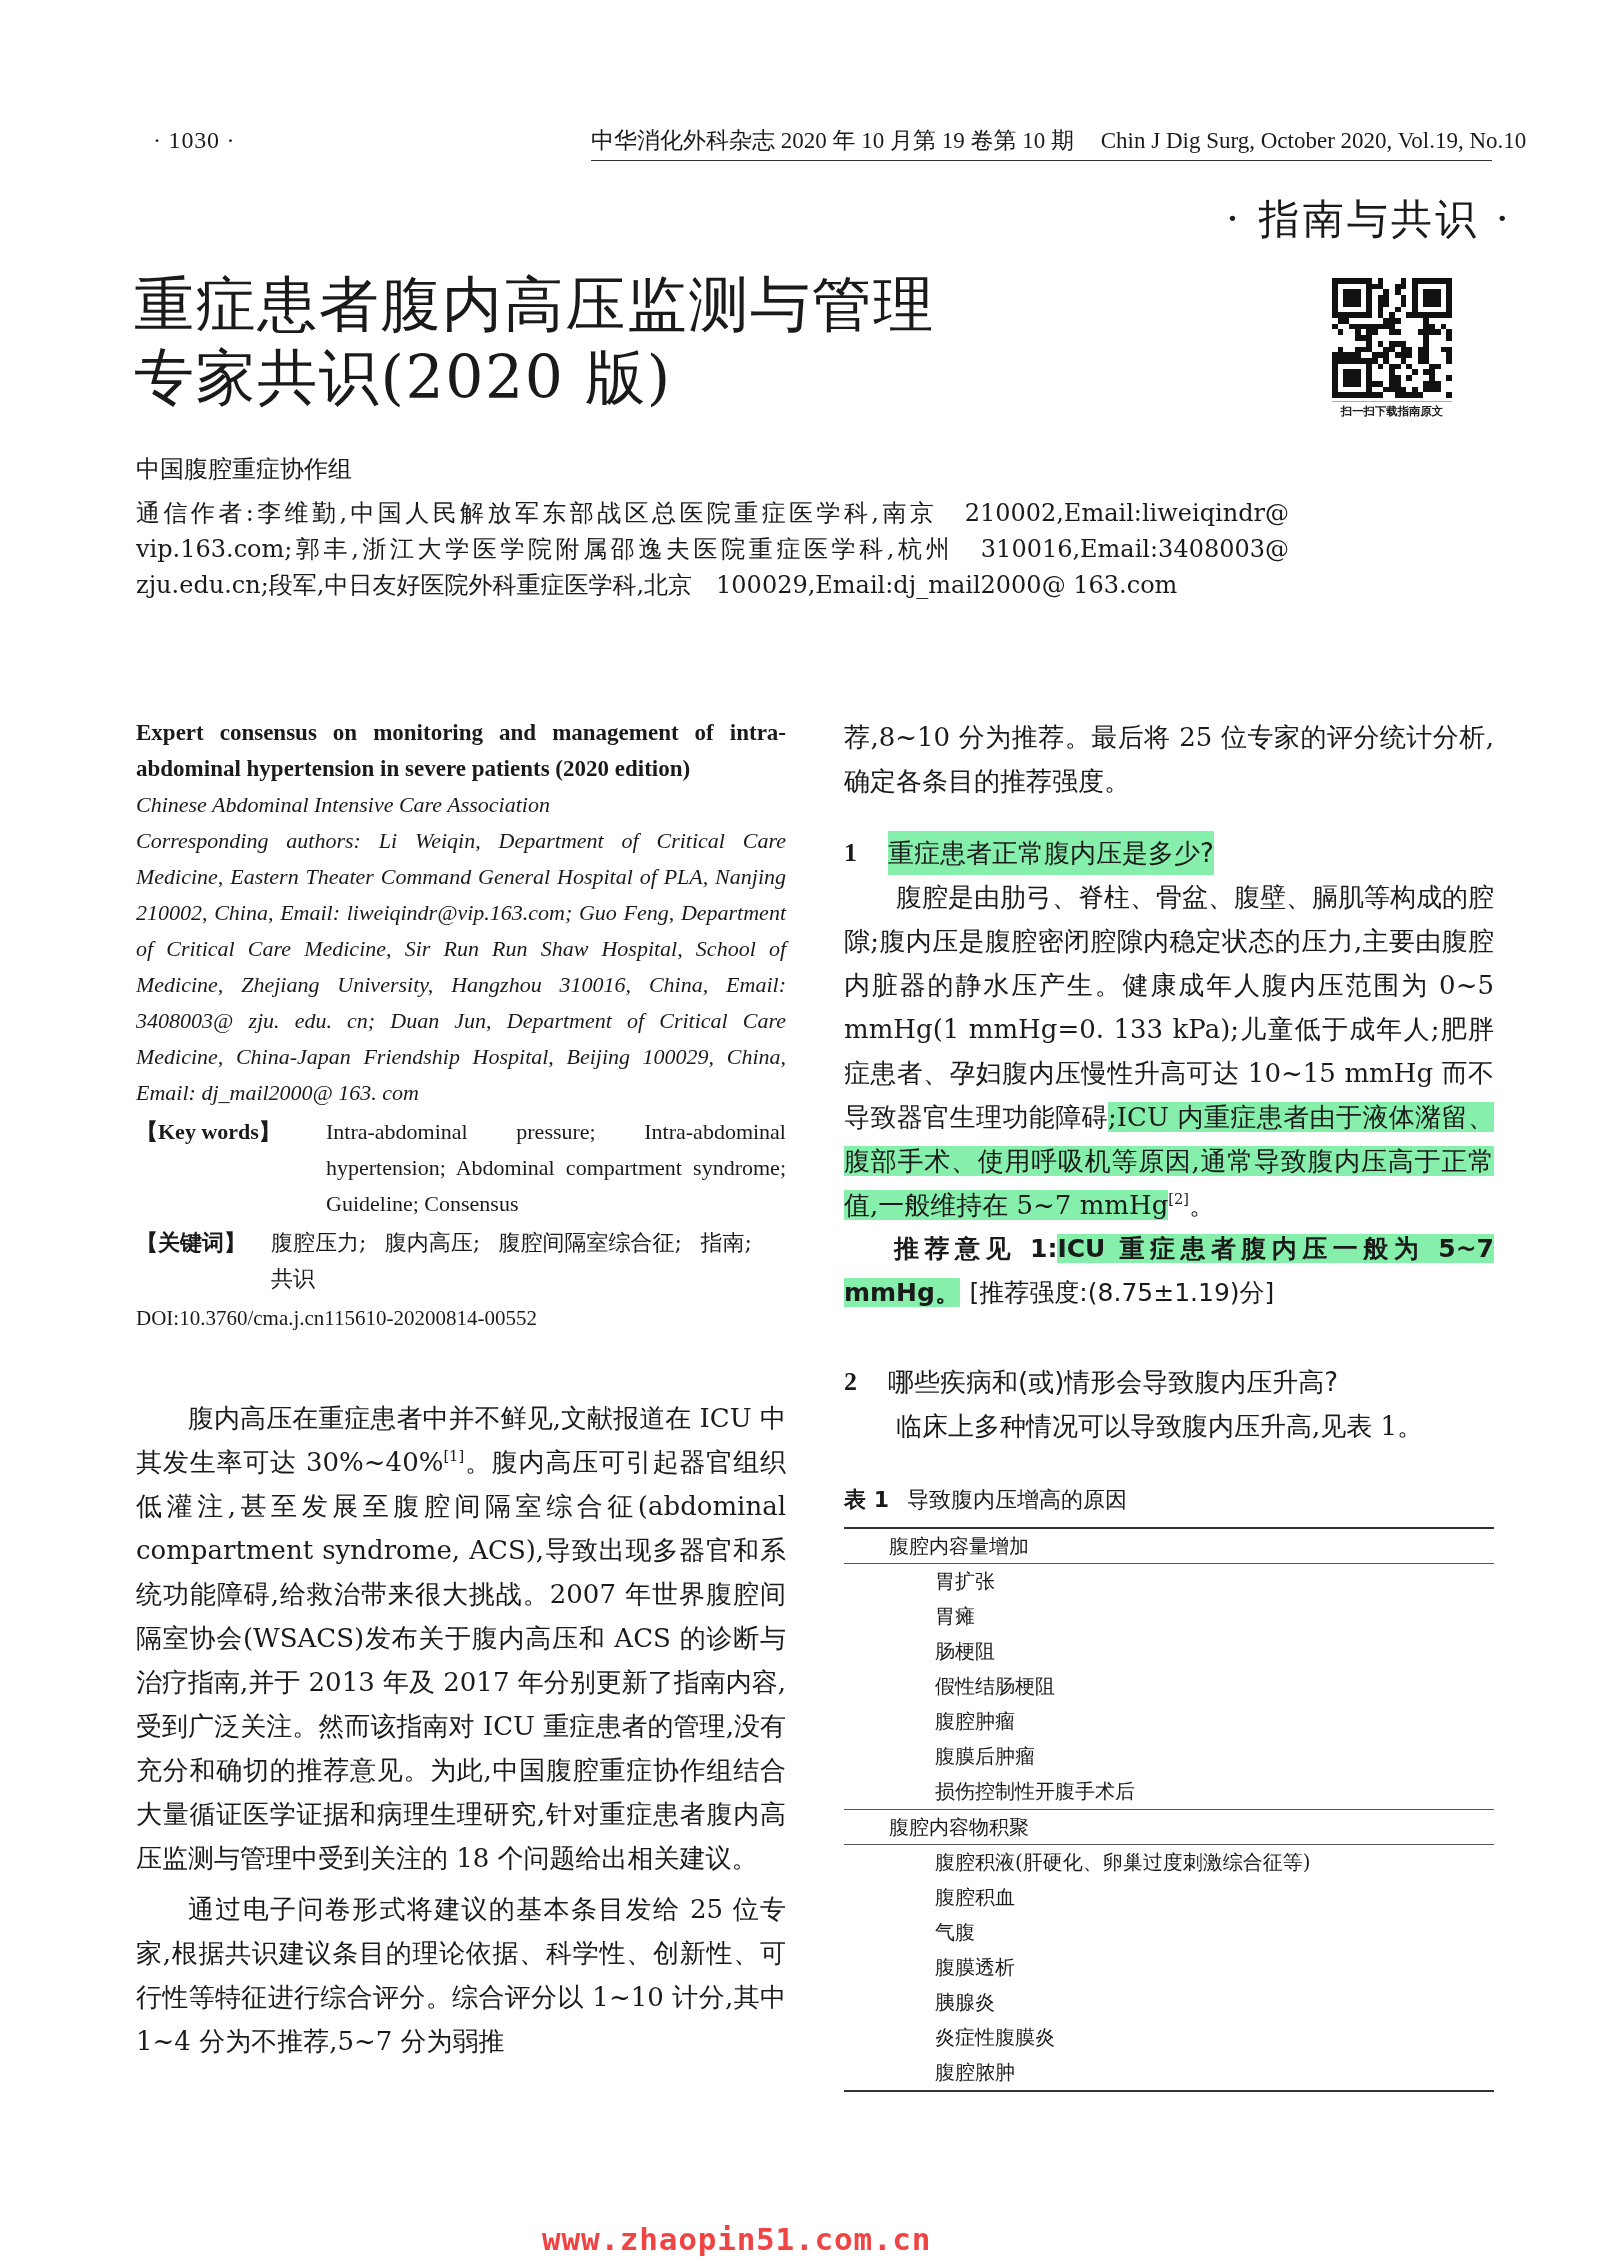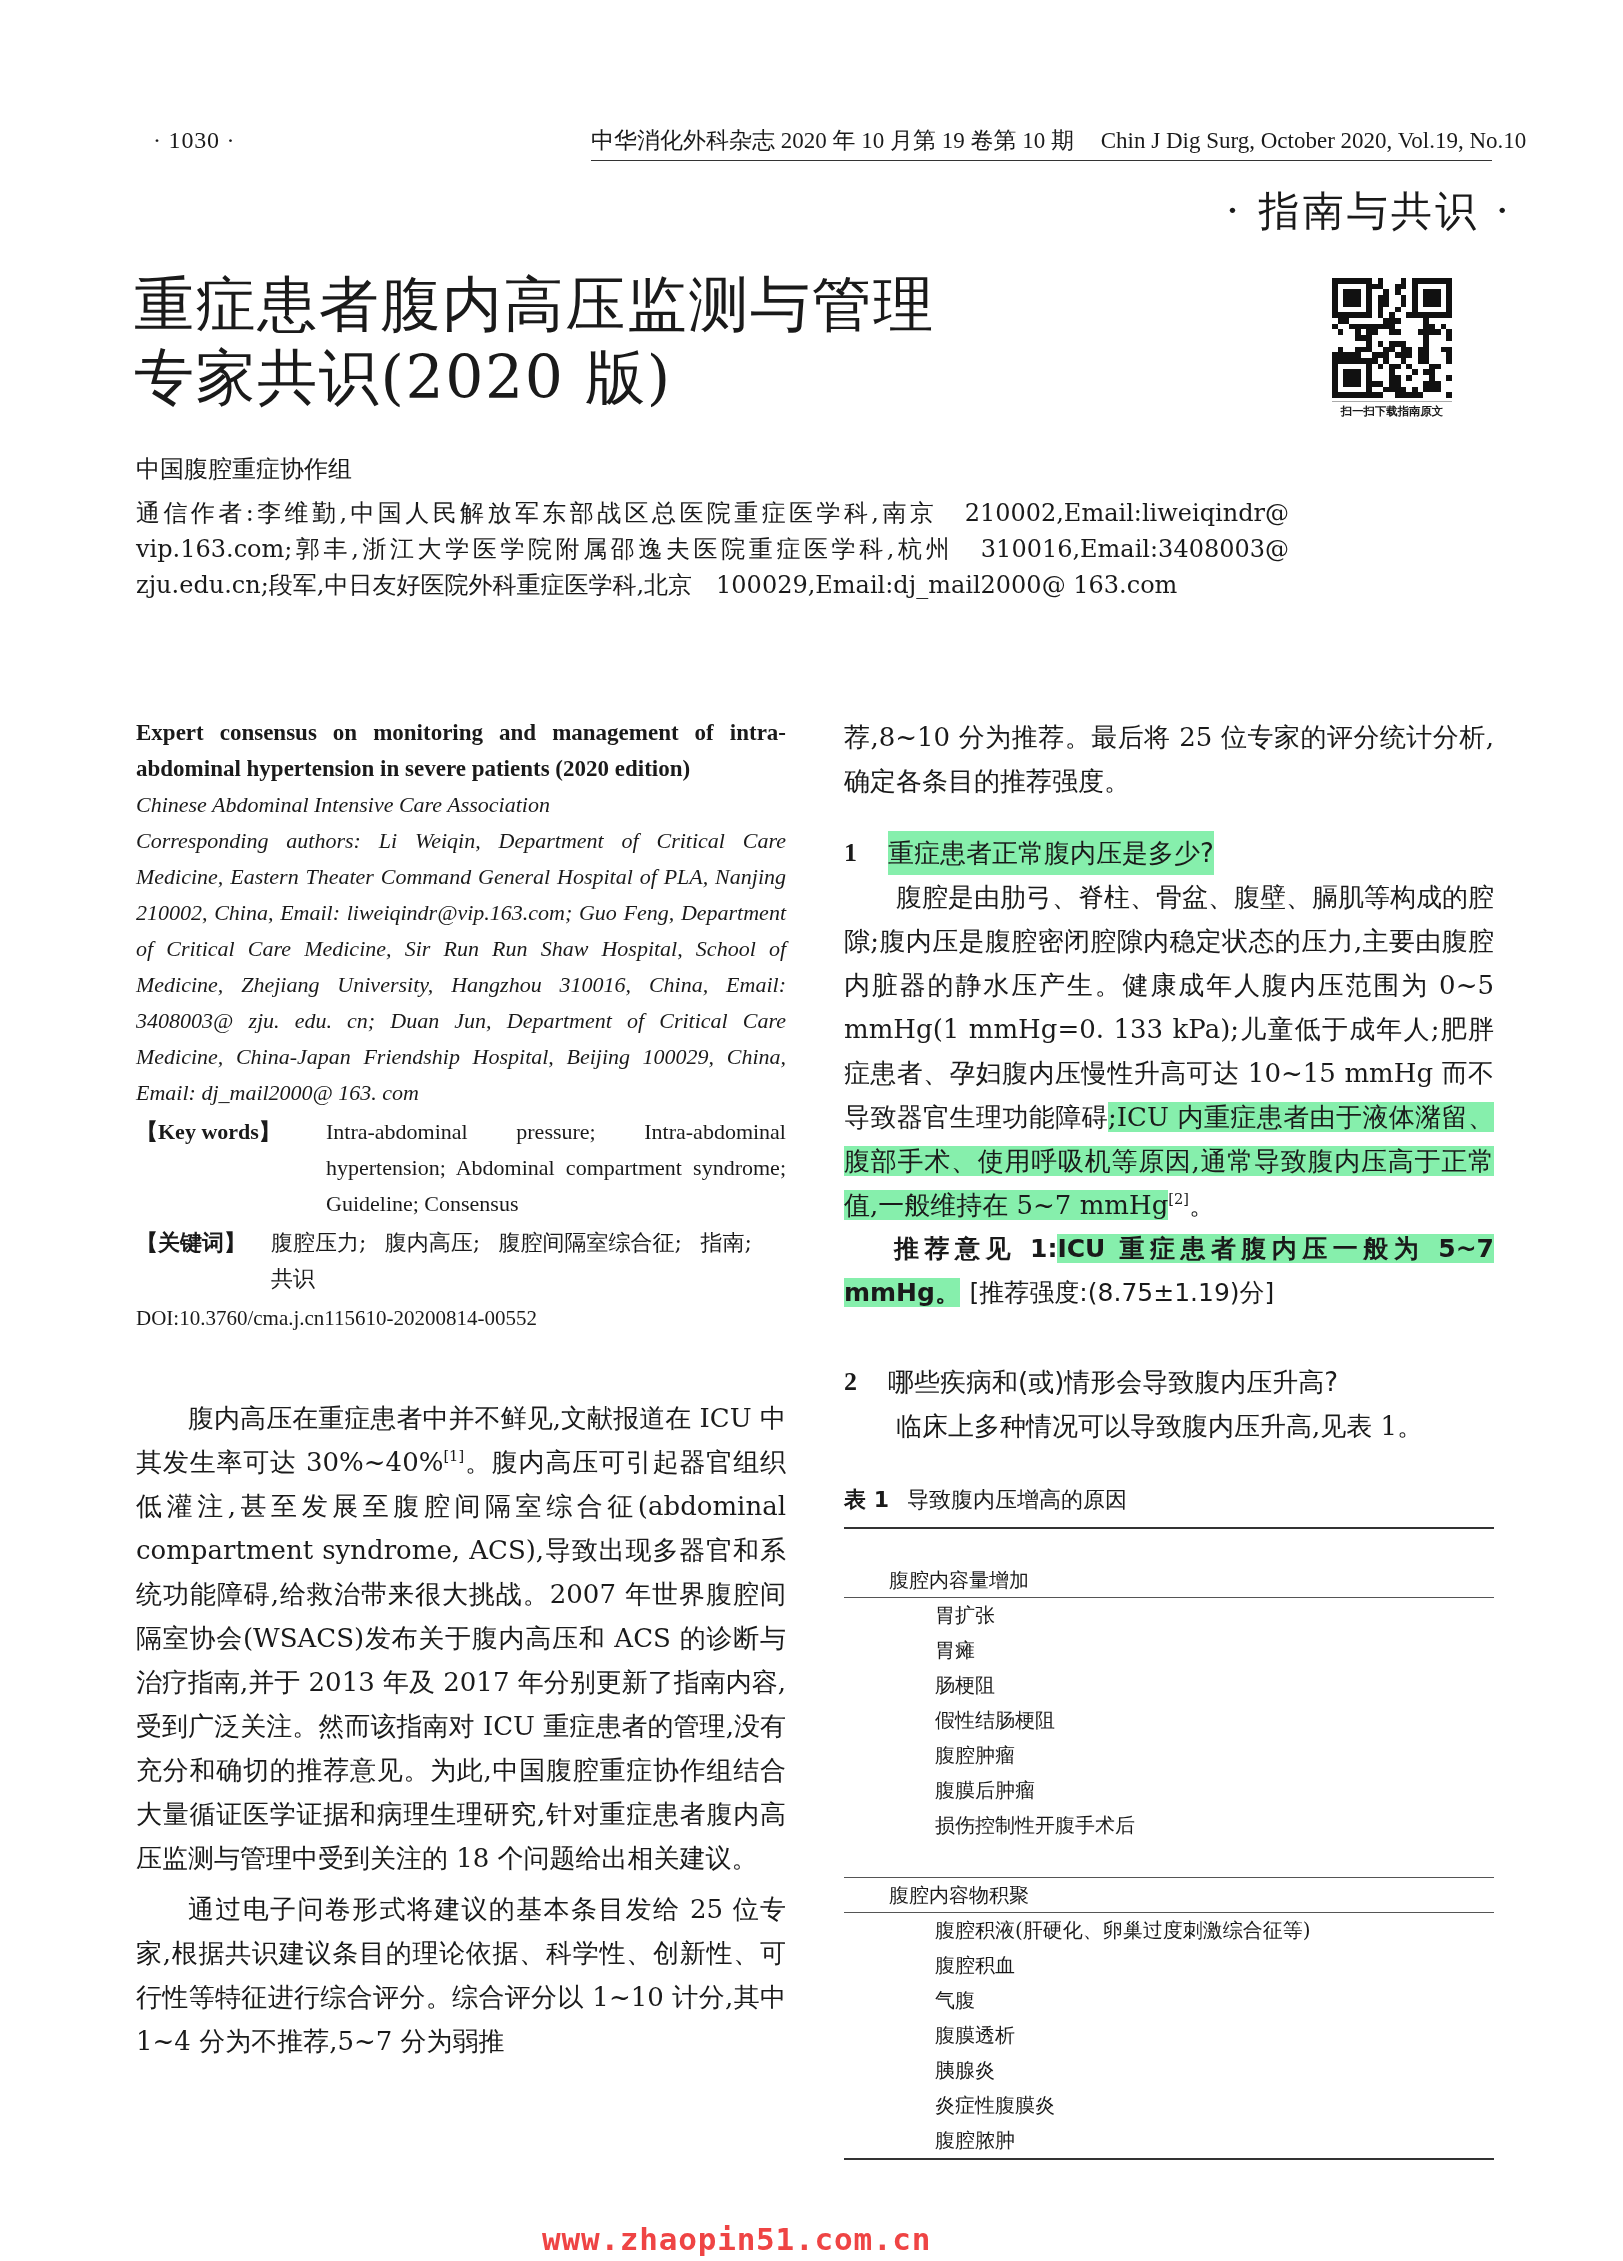--- a/index.html
+++ b/index.html
@@ -7,21 +7,21 @@
   body { position: relative; font-family: "Liberation Serif", "DejaVu Serif", serif; color: #1a1a1a; overflow: hidden; }
 
   .abs { position: absolute; }
 
   
   .page-num { left: 153px; top: 127px; font-size: 24px; letter-spacing: 0.8px; }
   .running-head { left: 591px; top: 127px; width: 901px; font-size: 23px; white-space: nowrap; border-bottom: 1.6px solid #333; padding-bottom: 4.9px; line-height: 28px; }
   .running-head span { display: inline-block; }
   .running-head .en { margin-left: 21px; }
 
-  .section-tag { left: 1226px; top: 184px; font-size: 41px; letter-spacing: 3.2px; font-family: "DejaVu Serif", serif; }
+  .section-tag { left: 1226px; top: 192px; font-size: 41px; letter-spacing: 3.2px; font-family: "DejaVu Serif", serif; }
 
   
   .title { left: 134px; top: 268px; font-size: 60px; line-height: 73px; font-family: "DejaVu Serif", serif; font-weight: normal; letter-spacing: 1.6px; }
 
   
   .qr-wrap { left: 1332px; top: 278px; width: 120px; }
   .qr { width: 120px; height: 120px; display: grid; grid-template-columns: repeat(21, 1fr); grid-template-rows: repeat(21, 1fr); }
   .qr div { background: transparent; }
   .qr div.b { background: #111; }
   .qr-caption { font-size: 11.4px; font-weight: bold; text-align: center; margin-top: 3.2px; white-space: nowrap; font-family: "DejaVu Sans", sans-serif; border-top: 0.8px solid #aaa; padding-top: 1.6px; }
@@ -61,21 +61,21 @@
   .rec .strength { font-weight: normal; margin-left: 9.7px; }
 
   .gap-section1 { margin-top: 28px; }
   .gap-section2 { margin-top: 45px; }
 
   
   .tbl-caption { font-size: 22px; line-height: 32px; margin-top: 36px; font-family: "DejaVu Serif", serif; }
   .tbl-caption b { font-family: "DejaVu Sans", sans-serif; margin-right: 18px; }
   .tbl { margin-top: 11.4px; width: 650px; border-top: 2.4px solid #333; border-bottom: 2.4px solid #333; font-family: "DejaVu Serif", serif; font-size: 20px; }
   .tbl .group { padding-left: 45px; line-height: 34px; }
-  .tbl .group-sep { border-bottom: 1.2px solid #555; margin-top: 34px; }
+  .tbl .group-sep { border-bottom: 1.2px solid #555; }
   .tbl .group-top { border-top: 1.2px solid #555; }
   .tbl .item { padding-left: 91px; line-height: 35px; }
 
   
   .watermark { left: 542px; top: 2221px; font-family: "DejaVu Sans Mono", monospace; font-weight: bold; font-size: 31px; letter-spacing: 0.8px; color: #ef4444; }
 </style>
 </head>
 <body>
 
 <div class="abs page-num">· 1030 ·</div>

